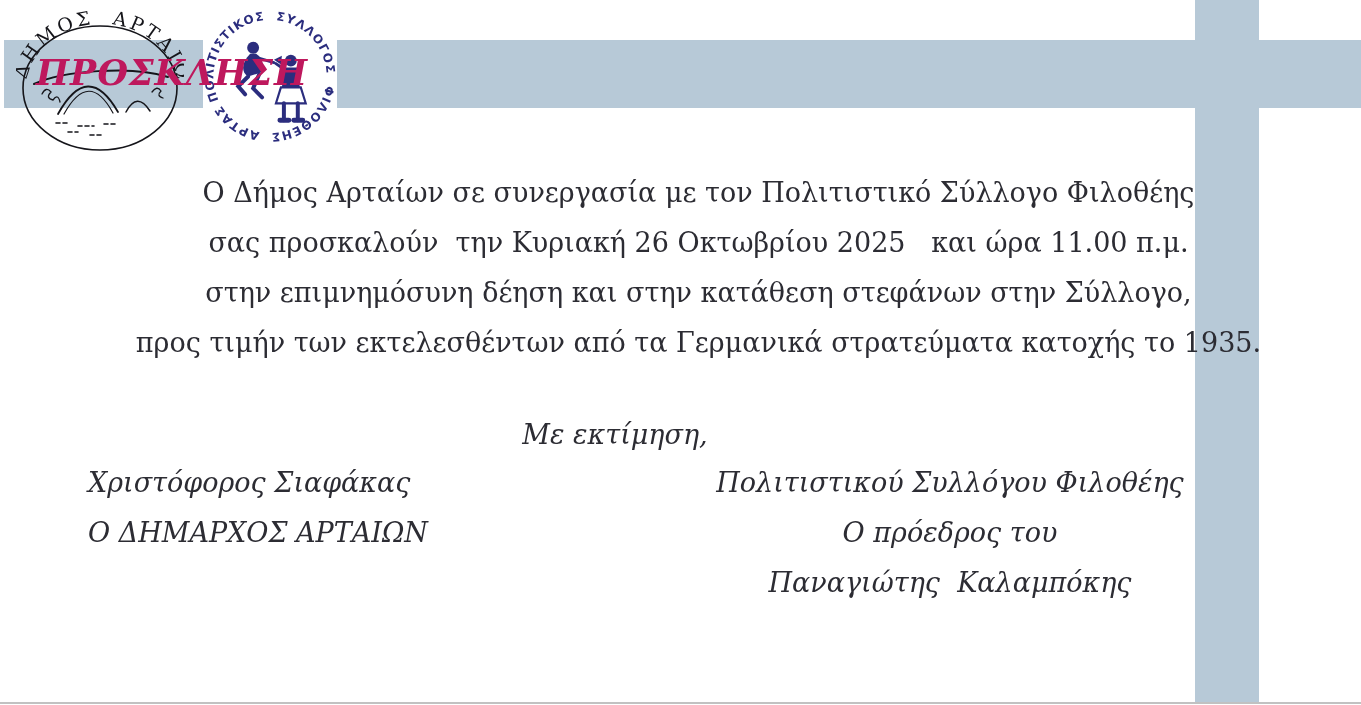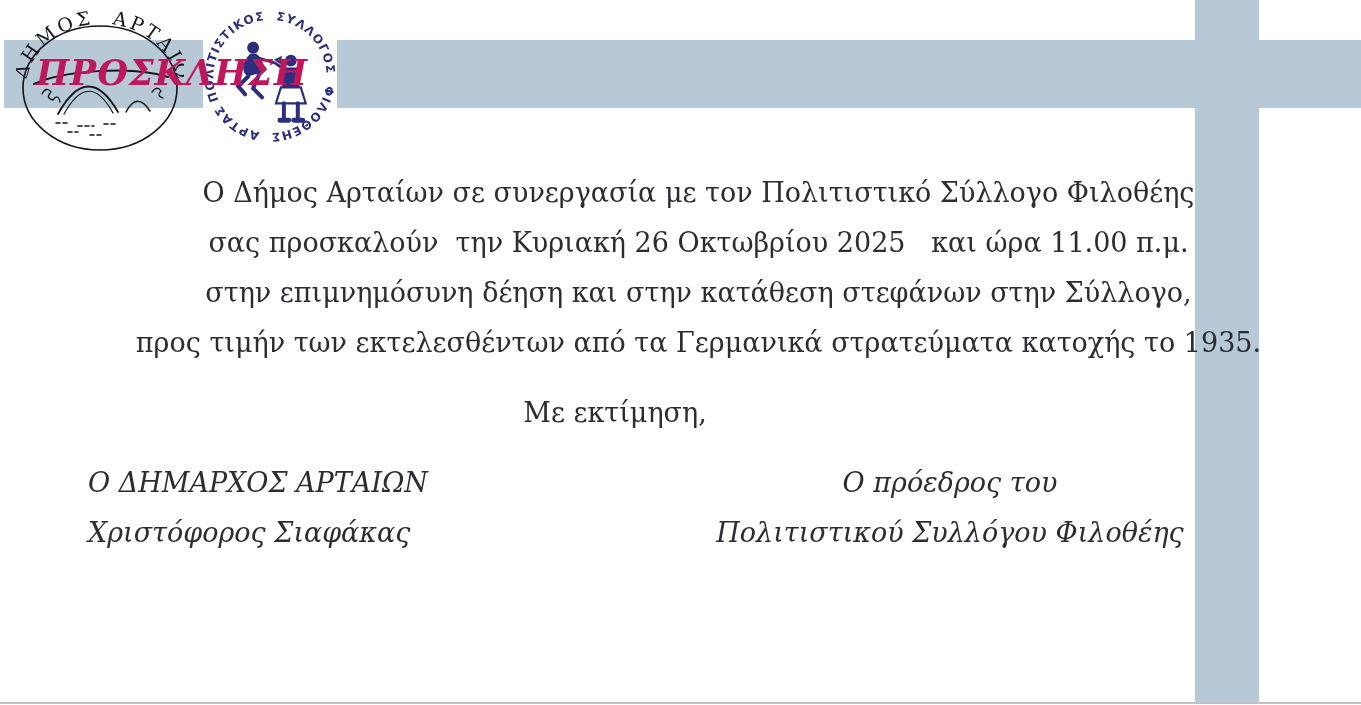--- a/index.html
+++ b/index.html
@@ -37,23 +37,23 @@
     white-space:pre;
   }
   .body-text{
     position:absolute;left:36px;top:168px;width:1325px;
     text-align:center;
     font-size:27px;
     line-height:50px;
   }
   .body-text .line{white-space:pre;}
   .closing{
-    position:absolute;left:0;top:397px;width:1230px;
+    position:absolute;left:0;top:419px;width:1230px;
     text-align:center;
-    font-size:27px;
+    font-size:27px;font-style:italic;
     white-space:pre;
   }
   .sig-left{
     position:absolute;left:88px;top:458px;
     font-size:27px;font-style:italic;
     line-height:50px;text-align:left;
   }
   .sig-right{
     position:absolute;left:600px;top:458px;width:700px;
     font-size:27px;font-style:italic;
@@ -116,22 +116,23 @@
   <div class="body-text">
     <div class="line">Ο Δήμος Αρταίων σε συνεργασία με τον Πολιτιστικό Σύλλογο Φιλοθέης</div>
     <div class="line">σας προσκαλούν  την Κυριακή 26 Οκτωβρίου 2025   και ώρα 11.00 π.μ.</div>
     <div class="line">στην επιμνημόσυνη δέηση και στην κατάθεση στεφάνων στην Σύλλογο,</div>
     <div class="line">προς τιμήν των εκτελεσθέντων από τα Γερμανικά στρατεύματα κατοχής το 1935.</div>
   </div>
 
   <div class="closing">Με εκτίμηση,</div>
 
   <div class="sig-left">
+    <div class="line">Χριστόφορος Σιαφάκας</div>
     <div class="line">Ο ΔΗΜΑΡΧΟΣ ΑΡΤΑΙΩΝ</div>
-    <div class="line">Χριστόφορος Σιαφάκας</div>
   </div>
 
   <div class="sig-right">
+    <div class="line">Πολιτιστικού Συλλόγου Φιλοθέης</div>
     <div class="line">Ο πρόεδρος του</div>
-    <div class="line">Πολιτιστικού Συλλόγου Φιλοθέης</div>
+    <div class="line">Παναγιώτης  Καλαμπόκης</div>
   </div>
 
 </div>
 
 </body></html>

